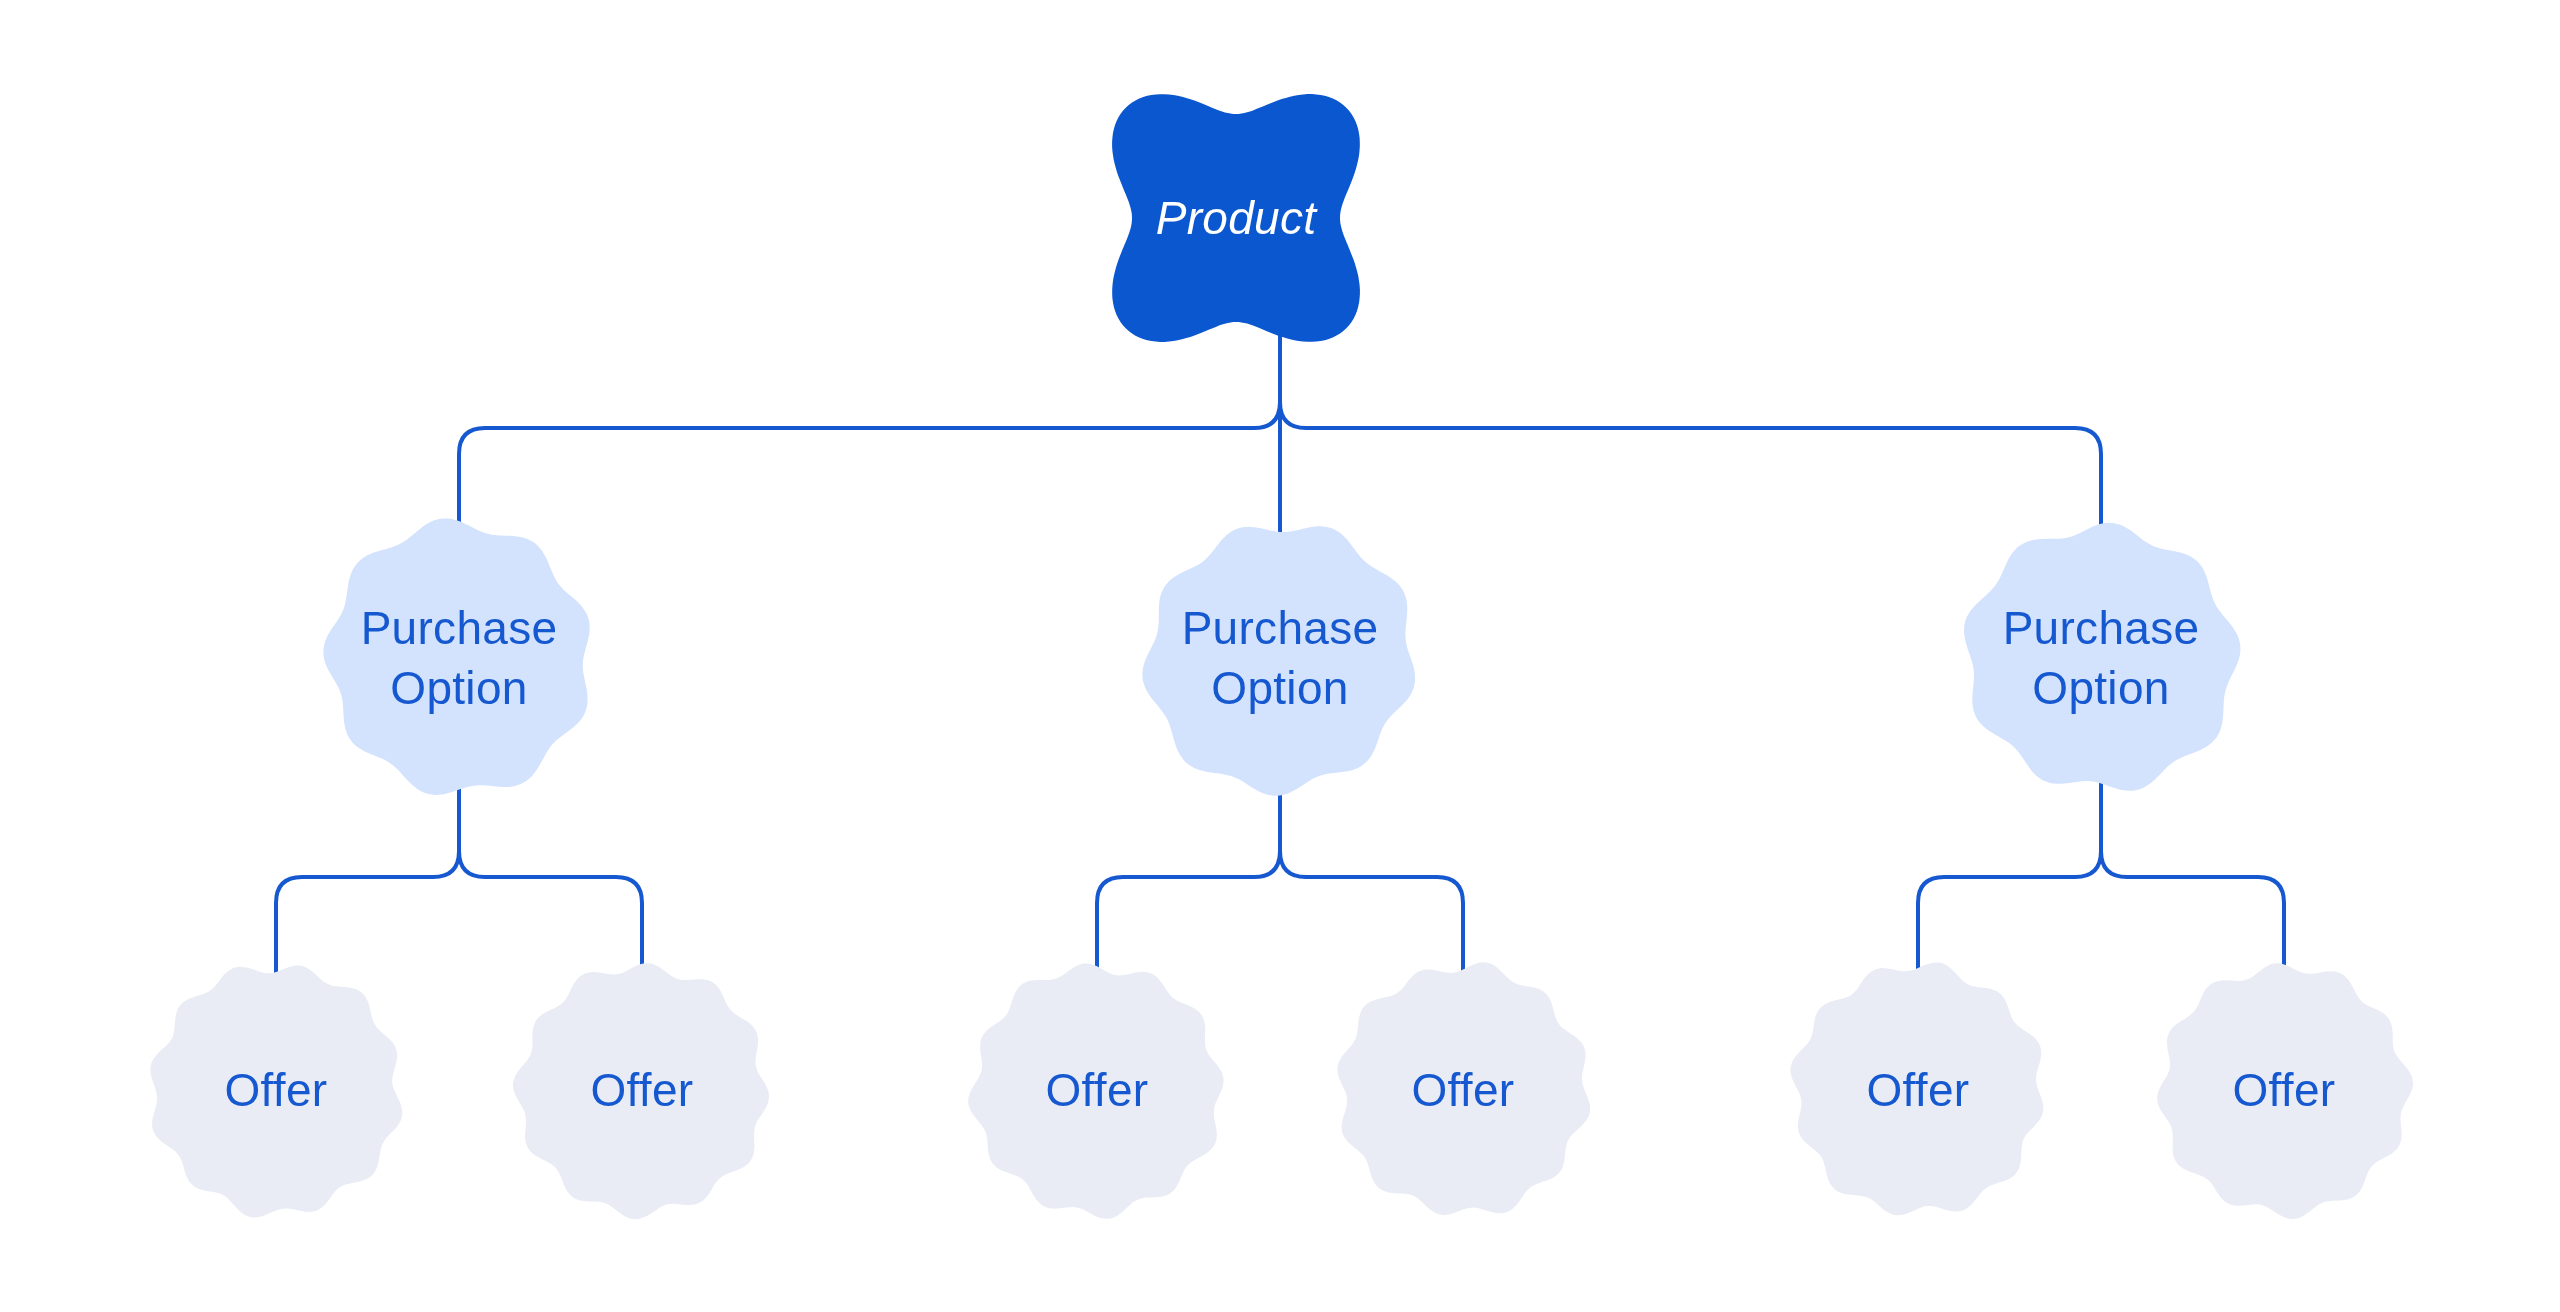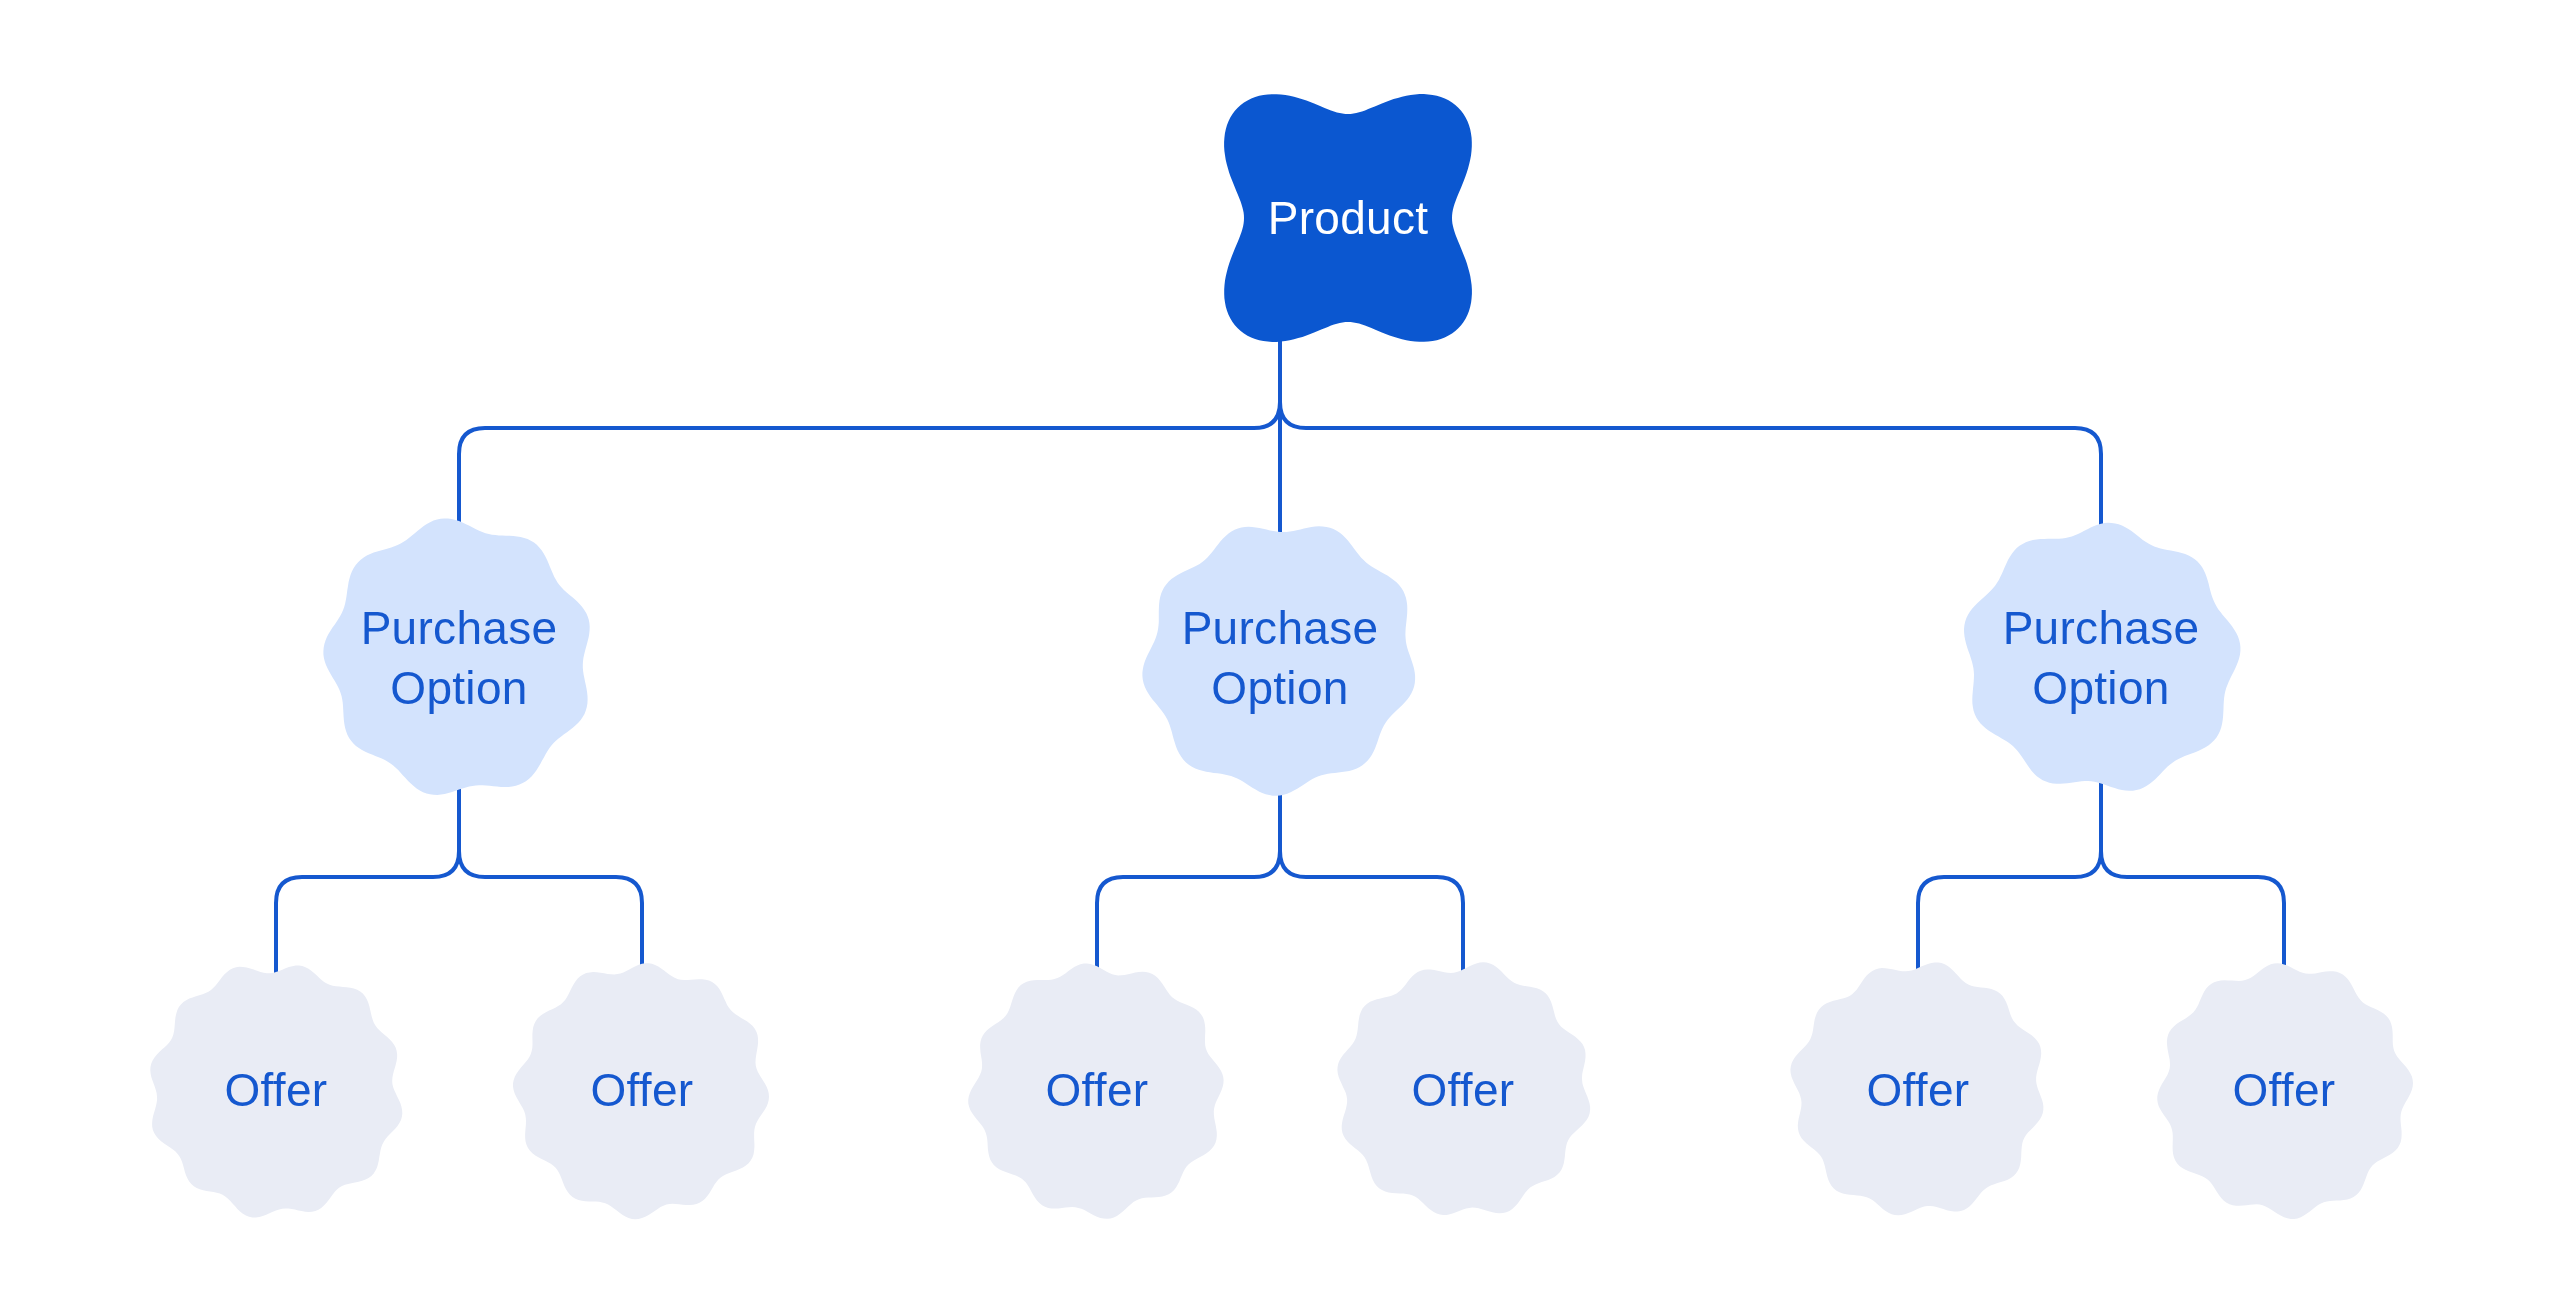--- a/index.html
+++ b/index.html
@@ -69,21 +69,21 @@
     <path d="M459 658 L459 851 Q459 877 433 877 L302 877 Q276 877 276 903 L276 1090"></path>
     <path d="M459 658 L459 851 Q459 877 485 877 L616 877 Q642 877 642 903 L642 1090"></path>
 
     <path d="M1280 658 L1280 851 Q1280 877 1254 877 L1123 877 Q1097 877 1097 903 L1097 1090"></path>
     <path d="M1280 658 L1280 851 Q1280 877 1306 877 L1437 877 Q1463 877 1463 903 L1463 1090"></path>
 
     <path d="M2101 658 L2101 851 Q2101 877 2075 877 L1944 877 Q1918 877 1918 903 L1918 1090"></path>
     <path d="M2101 658 L2101 851 Q2101 877 2127 877 L2258 877 Q2284 877 2284 903 L2284 1090"></path>
   </svg>
 
-  <div class="node product" style="left:1348px; top:218px;">
+  <div class="node product" style="left:1236px; top:218px;font-style:italic;">
     <svg viewBox="-160 -160 320 320" aria-hidden="true">
       <path d="M104.0,0.0L104.1,2.7L104.4,5.5L105.0,8.3L105.7,11.1L106.6,14.0L107.6,17.0L108.9,20.2L110.2,23.4L111.6,26.8L113.0,30.3L114.5,33.9L116.0,37.7L117.5,41.6L118.9,45.6L120.1,49.8L121.3,54.0L122.3,58.3L123.0,62.7L123.6,67.1L123.9,71.5L123.9,75.9L123.6,80.3L123.1,84.6L122.2,88.8L121.0,92.9L119.5,96.8L117.7,100.5L115.5,104.0L113.1,107.3L110.3,110.3L107.3,113.1L104.0,115.5L100.5,117.6L96.7,119.5L92.8,121.0L88.8,122.2L84.6,123.0L80.3,123.6L75.9,123.8L71.5,123.8L67.1,123.5L62.6,123.0L58.3,122.2L54.0,121.2L49.7,120.1L45.6,118.8L41.6,117.4L37.7,116.0L33.9,114.5L30.3,113.0L26.8,111.5L23.4,110.1L20.2,108.8L17.0,107.6L14.0,106.5L11.1,105.6L8.3,104.9L5.5,104.4L2.7,104.1L0.0,104.0L-2.7,104.1L-5.5,104.4L-8.3,105.0L-11.1,105.7L-14.0,106.6L-17.0,107.6L-20.2,108.9L-23.4,110.2L-26.8,111.6L-30.3,113.0L-33.9,114.5L-37.7,116.0L-41.6,117.5L-45.6,118.9L-49.8,120.1L-54.0,121.3L-58.3,122.3L-62.7,123.0L-67.1,123.6L-71.5,123.9L-75.9,123.9L-80.3,123.6L-84.6,123.1L-88.8,122.2L-92.9,121.0L-96.8,119.5L-100.5,117.7L-104.0,115.5L-107.3,113.1L-110.3,110.3L-113.1,107.3L-115.5,104.0L-117.6,100.5L-119.5,96.7L-121.0,92.8L-122.2,88.8L-123.0,84.6L-123.6,80.3L-123.8,75.9L-123.8,71.5L-123.5,67.1L-123.0,62.6L-122.2,58.3L-121.2,54.0L-120.1,49.7L-118.8,45.6L-117.4,41.6L-116.0,37.7L-114.5,33.9L-113.0,30.3L-111.5,26.8L-110.1,23.4L-108.8,20.2L-107.6,17.0L-106.5,14.0L-105.6,11.1L-104.9,8.3L-104.4,5.5L-104.1,2.7L-104.0,0.0L-104.1,-2.7L-104.4,-5.5L-105.0,-8.3L-105.7,-11.1L-106.6,-14.0L-107.6,-17.0L-108.9,-20.2L-110.2,-23.4L-111.6,-26.8L-113.0,-30.3L-114.5,-33.9L-116.0,-37.7L-117.5,-41.6L-118.9,-45.6L-120.1,-49.8L-121.3,-54.0L-122.3,-58.3L-123.0,-62.7L-123.6,-67.1L-123.9,-71.5L-123.9,-75.9L-123.6,-80.3L-123.1,-84.6L-122.2,-88.8L-121.0,-92.9L-119.5,-96.8L-117.7,-100.5L-115.5,-104.0L-113.1,-107.3L-110.3,-110.3L-107.3,-113.1L-104.0,-115.5L-100.5,-117.6L-96.7,-119.5L-92.8,-121.0L-88.8,-122.2L-84.6,-123.0L-80.3,-123.6L-75.9,-123.8L-71.5,-123.8L-67.1,-123.5L-62.6,-123.0L-58.3,-122.2L-54.0,-121.2L-49.7,-120.1L-45.6,-118.8L-41.6,-117.4L-37.7,-116.0L-33.9,-114.5L-30.3,-113.0L-26.8,-111.5L-23.4,-110.1L-20.2,-108.8L-17.0,-107.6L-14.0,-106.5L-11.1,-105.6L-8.3,-104.9L-5.5,-104.4L-2.7,-104.1L-0.0,-104.0L2.7,-104.1L5.5,-104.4L8.3,-105.0L11.1,-105.7L14.0,-106.6L17.0,-107.6L20.2,-108.9L23.4,-110.2L26.8,-111.6L30.3,-113.0L33.9,-114.5L37.7,-116.0L41.6,-117.5L45.6,-118.9L49.8,-120.1L54.0,-121.3L58.3,-122.3L62.7,-123.0L67.1,-123.6L71.5,-123.9L75.9,-123.9L80.3,-123.6L84.6,-123.1L88.8,-122.2L92.9,-121.0L96.8,-119.5L100.5,-117.7L104.0,-115.5L107.3,-113.1L110.3,-110.3L113.1,-107.3L115.5,-104.0L117.6,-100.5L119.5,-96.7L121.0,-92.8L122.2,-88.8L123.0,-84.6L123.6,-80.3L123.8,-75.9L123.8,-71.5L123.5,-67.1L123.0,-62.6L122.2,-58.3L121.2,-54.0L120.1,-49.7L118.8,-45.6L117.4,-41.6L116.0,-37.7L114.5,-33.9L113.0,-30.3L111.5,-26.8L110.1,-23.4L108.8,-20.2L107.6,-17.0L106.5,-14.0L105.6,-11.1L104.9,-8.3L104.4,-5.5L104.1,-2.7L104.0,-0.0Z"></path>
     </svg>
     <span class="label">Product</span>
   </div>
 
   <div class="node po" style="left:459px; top:658px;">
     <svg viewBox="-160 -160 320 320" aria-hidden="true">
       <path d="M124.4,0.0L124.0,3.2L123.8,6.5L123.8,9.7L124.1,13.0L124.6,16.4L125.3,19.8L126.0,23.4L126.8,27.0L127.5,30.6L128.1,34.3L128.5,38.1L128.6,41.8L128.4,45.5L127.8,49.1L126.8,52.5L125.5,55.9L123.7,59.0L121.7,62.0L119.3,64.8L116.6,67.3L113.8,69.8L110.9,72.0L108.0,74.2L105.0,76.3L102.2,78.4L99.5,80.6L96.9,82.8L94.6,85.1L92.4,87.6L90.3,90.3L88.4,93.2L86.6,96.2L84.9,99.4L83.1,102.6L81.3,105.9L79.3,109.2L77.3,112.4L75.0,115.5L72.5,118.4L69.8,120.9L66.9,123.2L63.7,125.1L60.4,126.6L56.9,127.7L53.2,128.4L49.5,128.9L45.7,129.0L41.9,128.9L38.1,128.6L34.4,128.2L30.7,127.8L27.1,127.5L23.6,127.3L20.2,127.3L16.8,127.5L13.4,127.9L10.1,128.6L6.8,129.5L3.4,130.5L0.0,131.6L-3.5,132.8L-7.0,134.0L-10.6,135.1L-14.3,135.9L-18.0,136.6L-21.7,136.9L-25.4,136.8L-29.0,136.3L-32.5,135.5L-36.0,134.2L-39.2,132.5L-42.4,130.5L-45.4,128.1L-48.2,125.6L-50.9,122.9L-53.5,120.1L-56.0,117.4L-58.4,114.7L-60.8,112.1L-63.3,109.7L-65.8,107.5L-68.5,105.5L-71.2,103.7L-74.1,102.1L-77.2,100.6L-80.4,99.2L-83.7,97.9L-87.0,96.6L-90.4,95.2L-93.7,93.7L-97.0,92.0L-100.1,90.1L-103.0,87.9L-105.6,85.5L-107.9,82.8L-109.9,79.9L-111.6,76.7L-112.9,73.3L-113.9,69.8L-114.6,66.2L-115.1,62.5L-115.4,58.8L-115.6,55.1L-115.8,51.5L-116.0,48.0L-116.3,44.6L-116.8,41.3L-117.4,38.2L-118.4,35.1L-119.5,32.0L-120.9,29.0L-122.5,26.0L-124.2,23.0L-126.1,20.0L-128.0,16.8L-129.8,13.6L-131.5,10.3L-133.0,7.0L-134.2,3.5L-135.1,0.0L-135.6,-3.5L-135.6,-7.1L-135.3,-10.6L-134.6,-14.1L-133.5,-17.6L-132.1,-20.9L-130.4,-24.2L-128.5,-27.3L-126.5,-30.4L-124.4,-33.3L-122.4,-36.3L-120.5,-39.2L-118.8,-42.1L-117.2,-45.0L-115.9,-48.0L-114.8,-51.1L-113.9,-54.3L-113.2,-57.7L-112.6,-61.1L-112.1,-64.7L-111.6,-68.4L-111.0,-72.1L-110.4,-75.9L-109.5,-79.6L-108.4,-83.2L-107.0,-86.7L-105.3,-90.0L-103.3,-93.0L-100.9,-95.8L-98.3,-98.3L-95.3,-100.5L-92.2,-102.4L-88.8,-104.0L-85.3,-105.4L-81.8,-106.5L-78.2,-107.6L-74.6,-108.6L-71.1,-109.5L-67.8,-110.6L-64.5,-111.7L-61.4,-113.0L-58.3,-114.5L-55.4,-116.2L-52.6,-118.1L-49.8,-120.2L-47.0,-122.5L-44.2,-124.8L-41.3,-127.2L-38.4,-129.6L-35.3,-131.9L-32.2,-134.0L-28.9,-135.8L-25.5,-137.4L-21.9,-138.5L-18.3,-139.3L-14.7,-139.6L-11.0,-139.5L-7.3,-139.0L-3.6,-138.1L-0.0,-136.9L3.5,-135.5L7.0,-133.8L10.4,-132.2L13.7,-130.4L17.0,-128.8L20.2,-127.3L23.3,-126.0L26.5,-124.8L29.8,-124.0L33.0,-123.3L36.4,-122.9L39.8,-122.6L43.3,-122.4L46.9,-122.3L50.6,-122.2L54.3,-122.0L58.0,-121.6L61.6,-121.0L65.2,-120.1L68.6,-118.9L71.9,-117.3L75.0,-115.4L77.8,-113.2L80.3,-110.6L82.6,-107.7L84.7,-104.6L86.5,-101.3L88.1,-97.9L89.6,-94.5L91.0,-91.0L92.4,-87.7L93.8,-84.4L95.2,-81.3L96.8,-78.4L98.5,-75.6L100.4,-73.0L102.6,-70.5L104.9,-68.1L107.4,-65.8L110.0,-63.5L112.8,-61.2L115.5,-58.9L118.2,-56.4L120.8,-53.8L123.2,-51.0L125.3,-48.1L127.2,-45.0L128.6,-41.8L129.7,-38.4L130.4,-34.9L130.7,-31.4L130.6,-27.8L130.2,-24.1L129.6,-20.5L128.7,-16.9L127.8,-13.4L126.8,-10.0L125.9,-6.6L125.1,-3.3L124.4,-0.0Z"></path>
     </svg>

